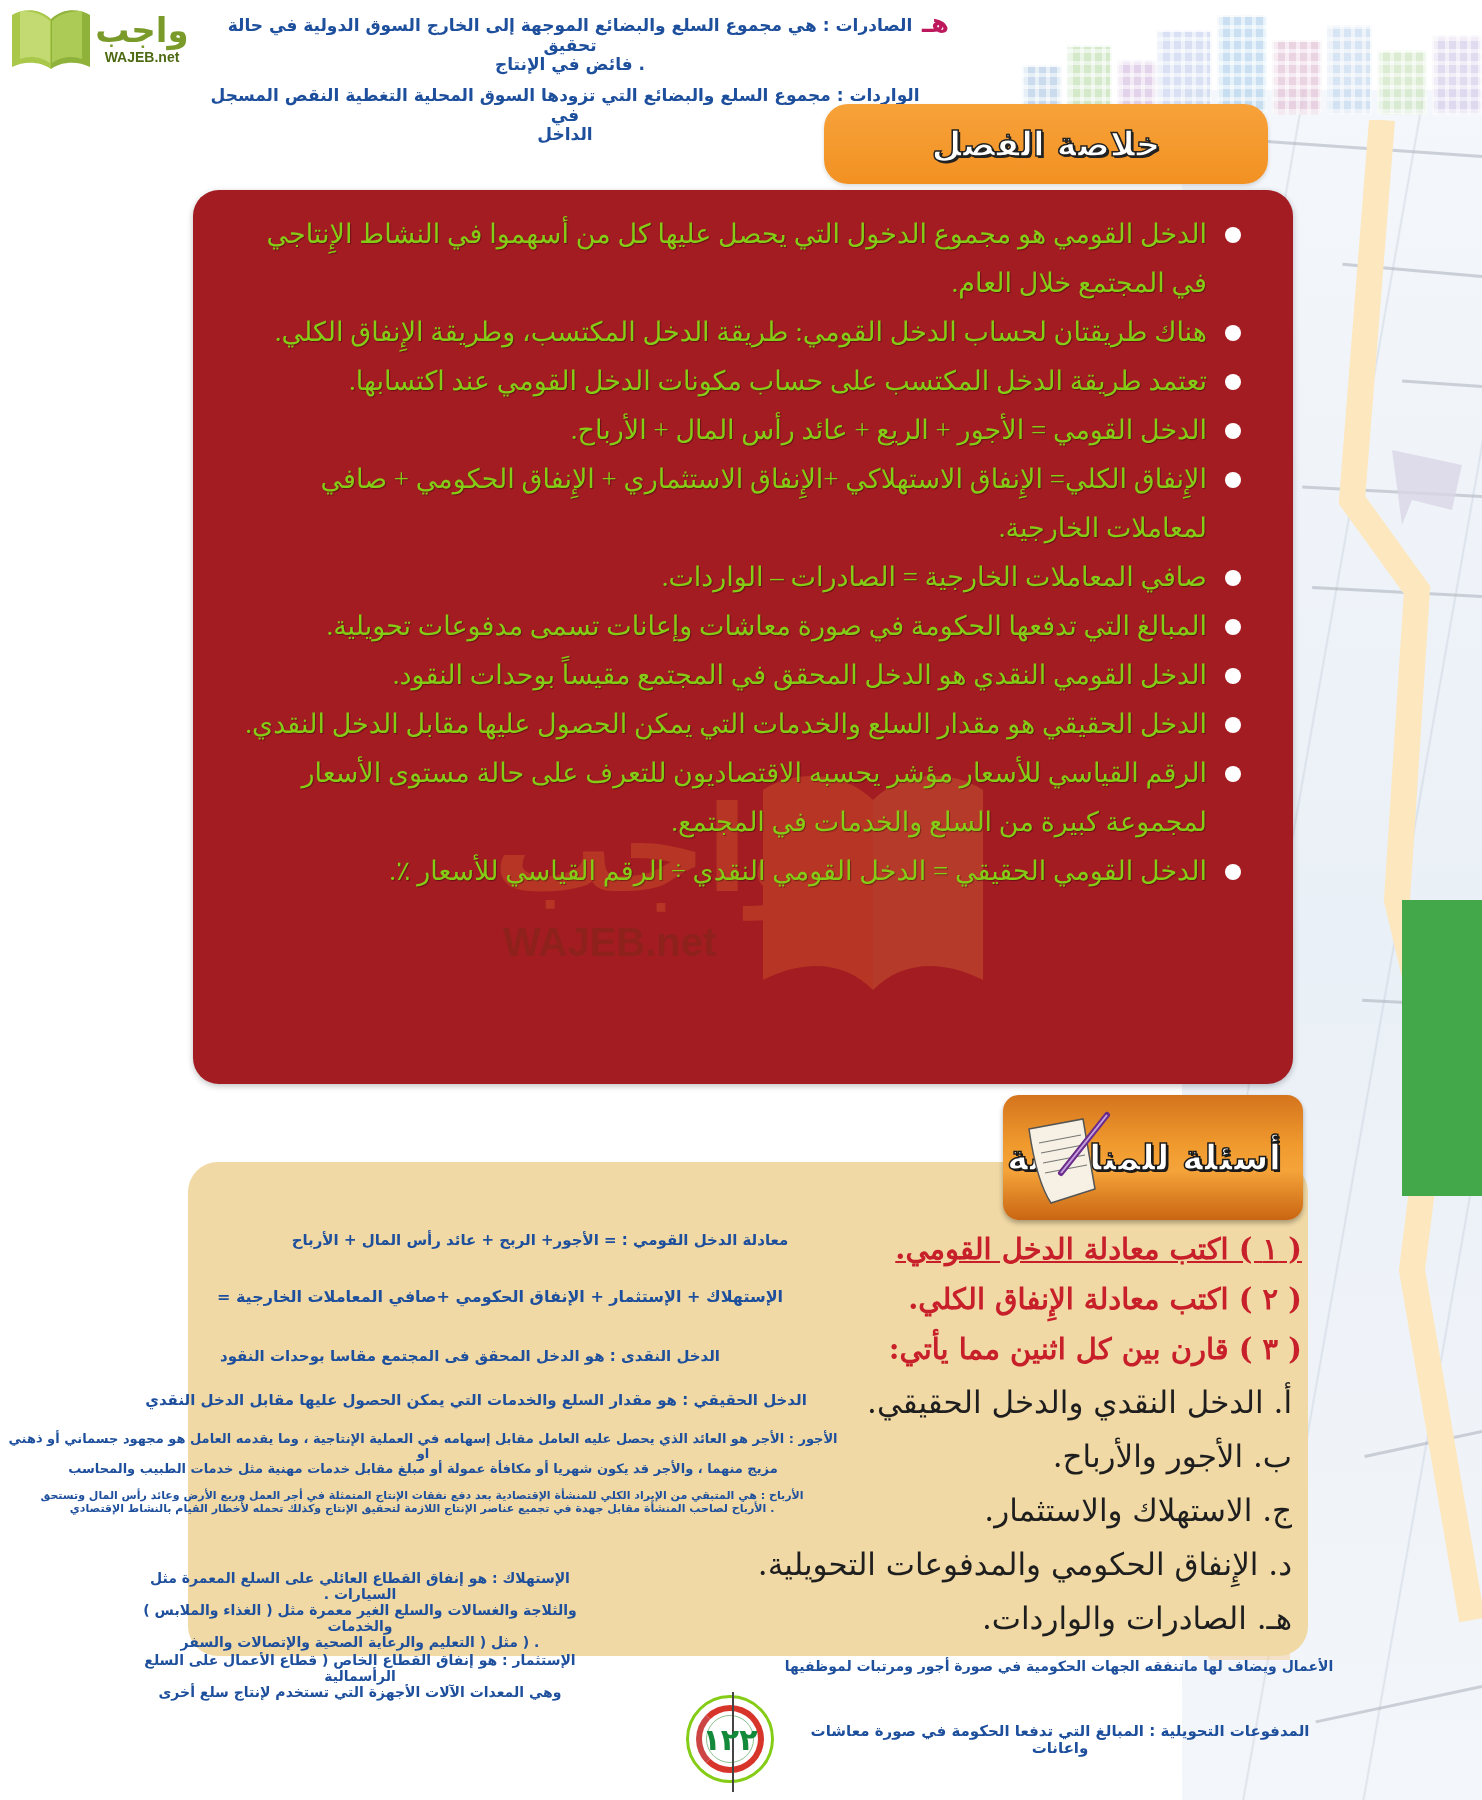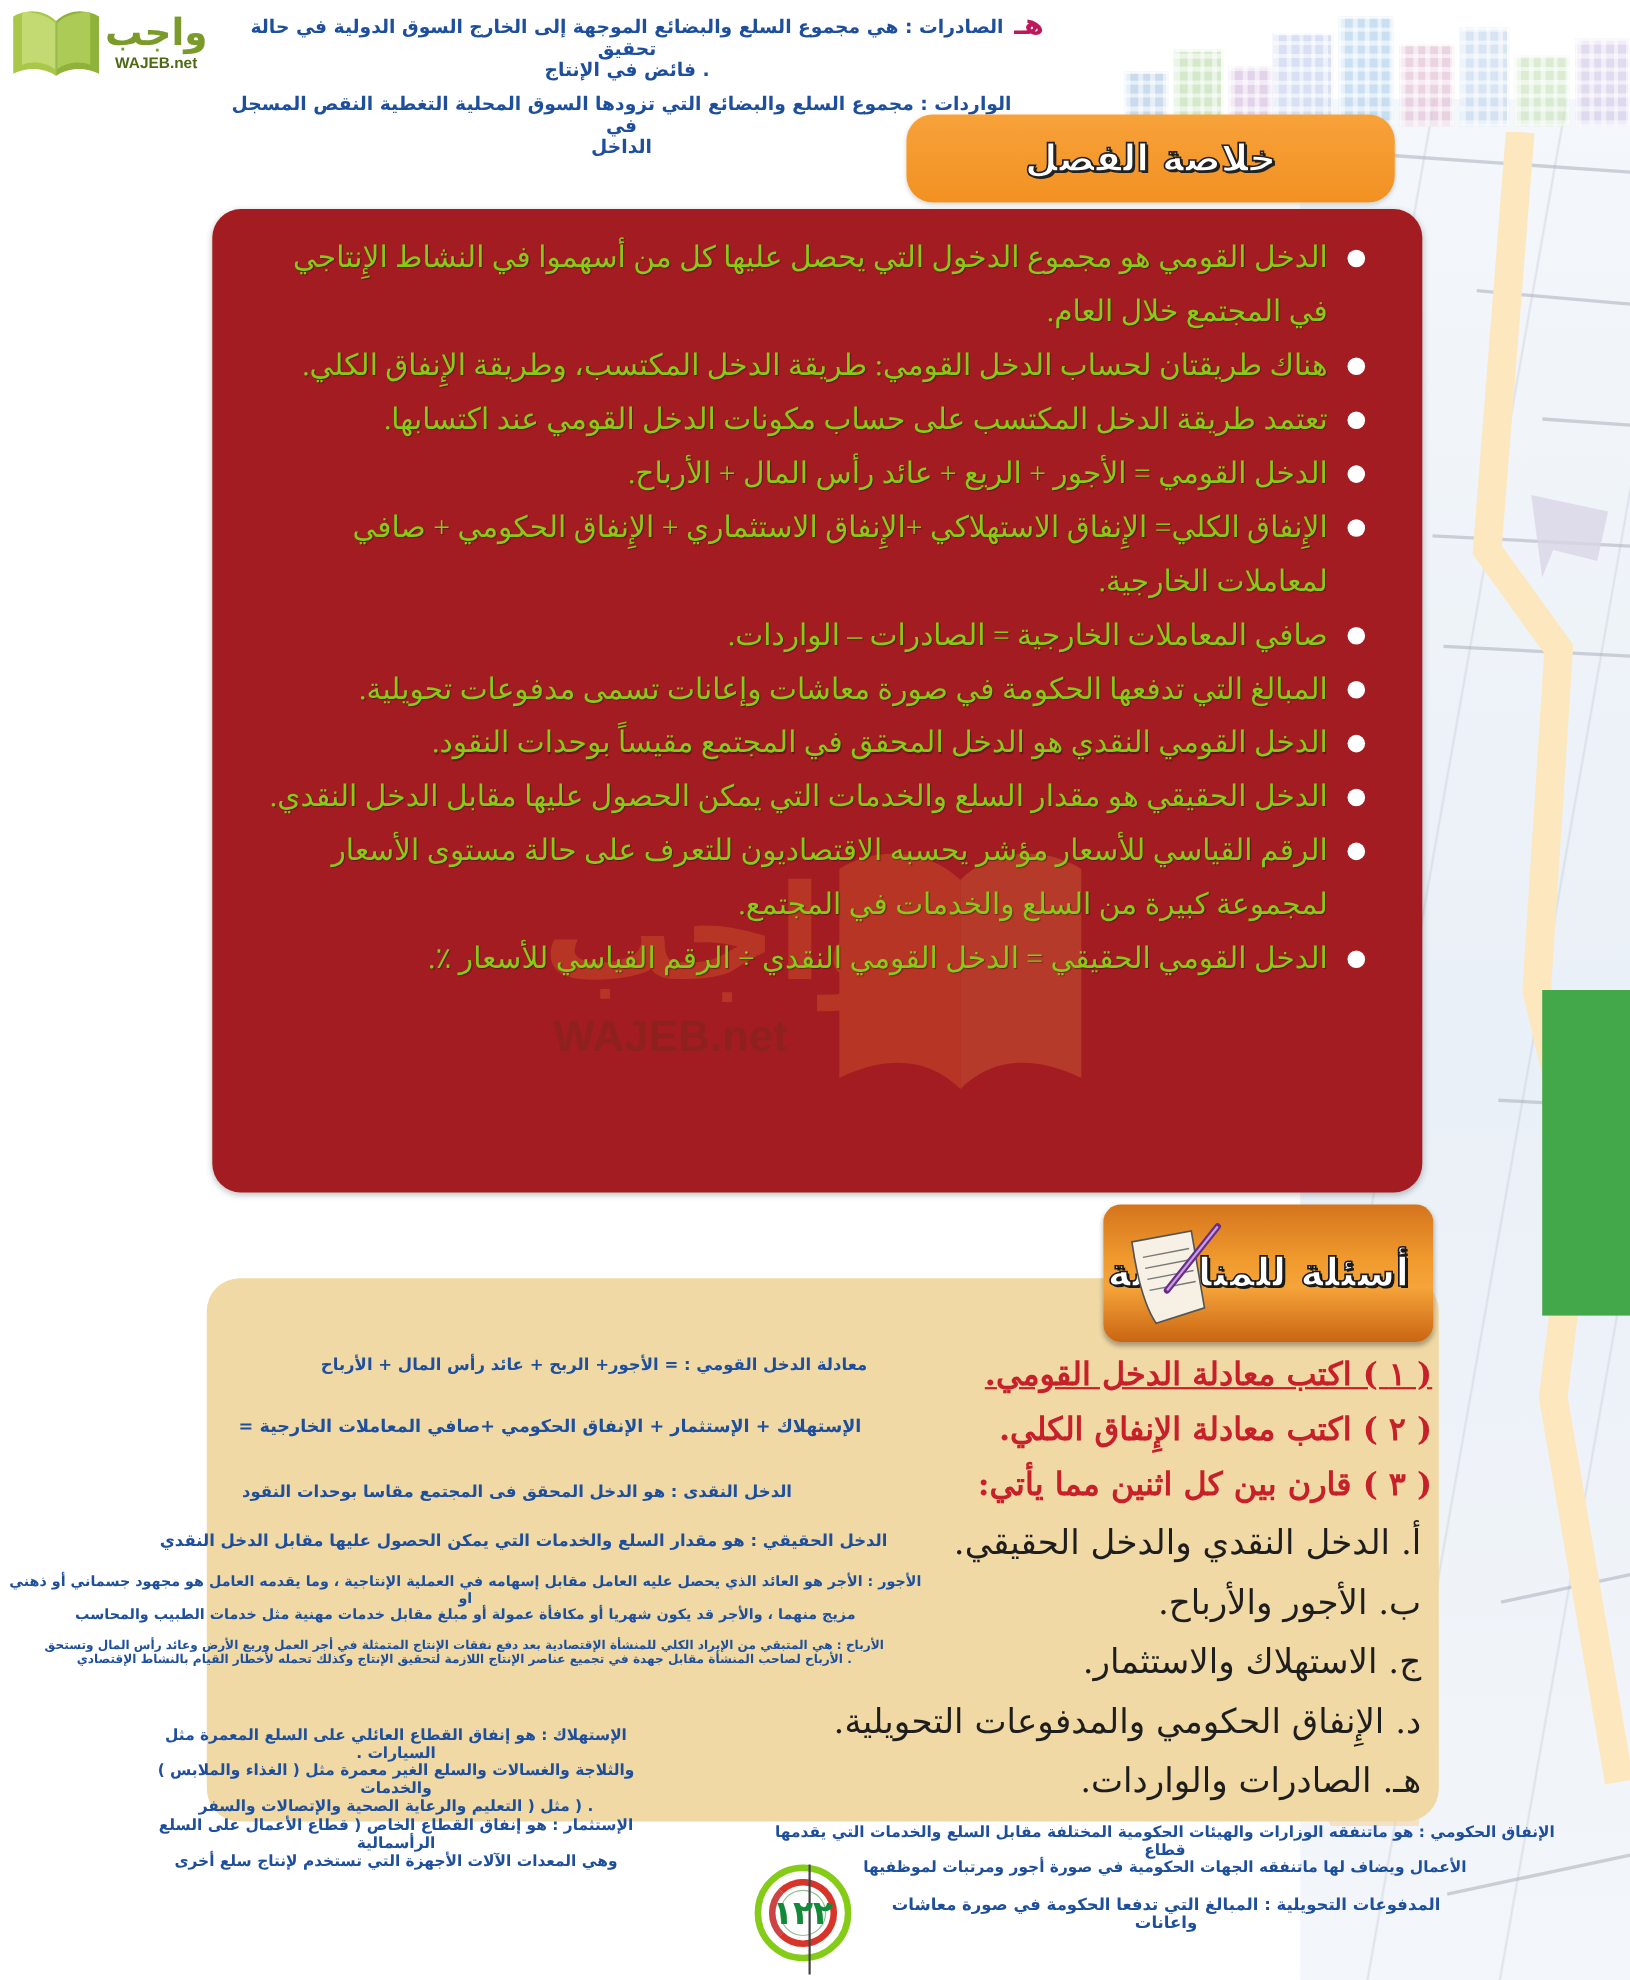--- a/index.html
+++ b/index.html
@@ -103,21 +103,21 @@
     position: absolute; left: 188px; top: 1162px; width: 1120px; height: 494px;
     background: #f0d9a5; border-radius: 30px; z-index: 2;
   }
   .question { position: absolute; z-index: 3; font-family: "DejaVu Serif", serif; font-weight: bold; white-space: nowrap; }
   .q-main { color: #c8202a; font-size: 29px; right: 180px; }
   .q-sub { color: #1e1e1e; font-size: 31px; font-weight: normal; right: 190px; }
 
   
   .page-num {
     position: absolute; left: 686px; top: 1695px; width: 88px; height: 88px; z-index: 3;
-    border-radius: 50%; border: 6px solid #84cc16;
+    border-radius: 50%; border: 3px solid #84cc16;
     display: flex; align-items: center; justify-content: center;
     background: #fff;
   }
   .page-num .ring { position: absolute; inset: 7px; border-radius: 50%; border: 6px solid #d8352a; border-left-color: #c44; }
   .page-num .inner { position: absolute; inset: 17px; border-radius: 50%; border: 1px solid #8fbf8f; }
   .page-num span { position: relative; font-size: 30px; font-weight: bold; color: #138a3a; font-family: "DejaVu Sans", sans-serif; }
   .page-num .vline { position: absolute; left: 43px; top: -6px; width: 2px; height: 100px; background: #444; }
 
   
   .side-tab { position: absolute; left: 1402px; top: 900px; width: 80px; height: 296px; background: #43a84a; z-index: 3; }
@@ -248,21 +248,20 @@
 <div class="note" style="left:140px;top:1570px;width:440px;font-size:14px;">
   <div>الإستهلاك : هو إنفاق القطاع العائلي على السلع المعمرة مثل السيارات .</div>
   <div>والثلاجة والغسالات والسلع الغير معمرة مثل ( الغذاء والملابس ) والخدمات</div>
   <div>. ( مثل ( التعليم والرعاية الصحية والإتصالات والسفر</div>
 </div>
 <div class="note" style="left:140px;top:1652px;width:440px;font-size:14px;">
   <div>الإستثمار : هو إنفاق القطاع الخاص ( قطاع الأعمال على السلع الرأسمالية</div>
   <div>وهي المعدات الآلات الأجهزة التي تستخدم لإنتاج سلع أخرى</div>
 </div>
 <div class="note" style="left:684px;top:1658px;width:750px;font-size:14px;">
-  <div>الإنفاق الحكومي : هو ماتنفقه الوزارات والهيئات الحكومية المختلفة مقابل السلع والخدمات التي يقدمها قطاع</div>
   <div>الأعمال ويضاف لها ماتنفقه الجهات الحكومية في صورة أجور ومرتبات لموظفيها</div>
 </div>
 <div class="note" style="left:790px;top:1723px;width:540px;font-size:15px;">المدفوعات التحويلية : المبالغ التي تدفعا الحكومة في صورة معاشات واعانات</div>
 
 <div class="page-num">
   <div class="ring"></div>
   <div class="inner"></div>
   <div class="vline"></div>
   <span>١٢٢</span>
 </div>

